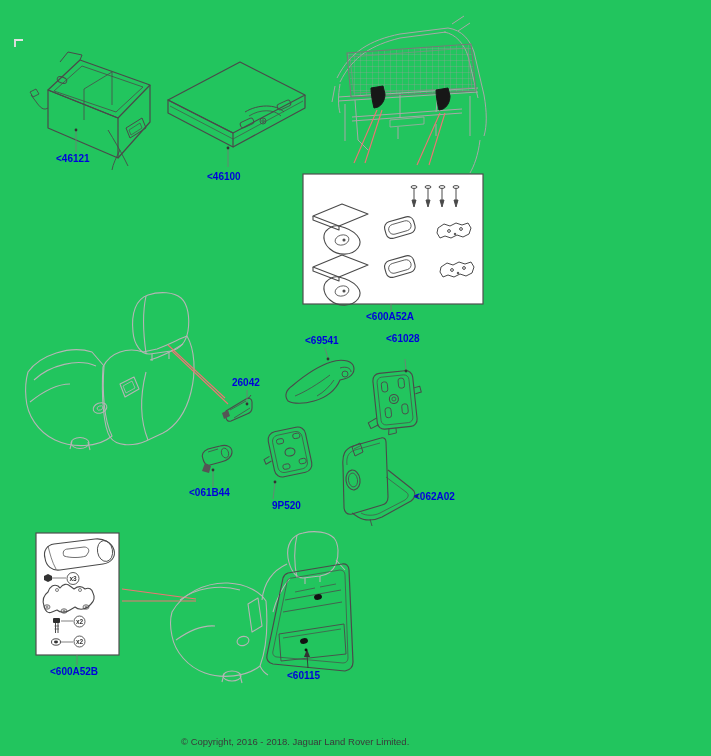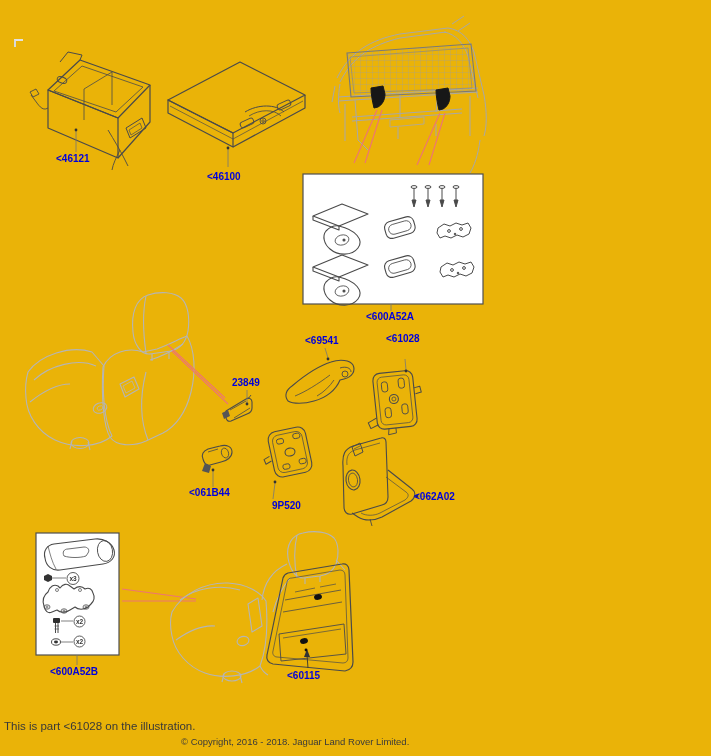--- a/index.html
+++ b/index.html
@@ -1,16 +1,16 @@
 <!DOCTYPE html>
 <html><head>
 <meta charset="utf-8">
 <style>
   html,body{margin:0;padding:0;background:#ffffff;}
-  #stage{position:relative;width:711px;height:756px;background:#eab308;overflow:hidden;
+  #stage{position:relative;width:711px;height:756px;background:#22c55e;overflow:hidden;
          font-family:"Liberation Sans", sans-serif;}
   svg{position:absolute;left:0;top:0;}
   .pn{position:absolute;color:#0000dd;font:bold 10px "Liberation Sans",sans-serif;
       white-space:nowrap;cursor:pointer;}
   #refblock{position:absolute;left:413px;top:633px;width:82px;text-align:center;
             color:#3a3a3a;font:10px "Liberation Sans",sans-serif;line-height:14px;}
   #copyright{position:absolute;left:181px;top:688px;color:#3a3a3a;
              font:9.5px "Liberation Sans",sans-serif;white-space:nowrap;margin-top:48px;}
   #caption{position:absolute;left:4px;top:720px;color:#383838;
            font:11.5px "Liberation Sans",sans-serif;white-space:nowrap;}
@@ -340,25 +340,24 @@
     <circle cx="306" cy="650" r="1.4" fill="#111"></circle>
   </g>
 </svg>
 
 <div id="artifact"></div>
 
 <div class="pn" style="left:56px;top:153px">&lt;46121</div>
 <div class="pn" style="left:207px;top:171px">&lt;46100</div>
 <div class="pn" style="left:366px;top:311px">&lt;600A52A</div>
 <div class="pn" style="left:305px;top:335px">&lt;69541</div>
-<div class="pn" style="left:232px;top:377px">23849</div>
+<div class="pn" style="left:232px;top:377px">26042</div>
 <div class="pn" style="left:386px;top:333px">&lt;61028</div>
 <div class="pn" style="left:189px;top:487px">&lt;061B44</div>
 <div class="pn" style="left:272px;top:500px">9P520</div>
 <div class="pn" style="left:414px;top:491px">&lt;062A02</div>
 <div class="pn" style="left:50px;top:666px">&lt;600A52B</div>
 <div class="pn" style="left:287px;top:670px">&lt;60115</div>
 
 
 <div id="copyright">© Copyright, 2016 - 2018. Jaguar Land Rover Limited.</div>
-<div id="caption">This is part &lt;61028 on the illustration.</div>
 
 </div>
 
 </body></html>

